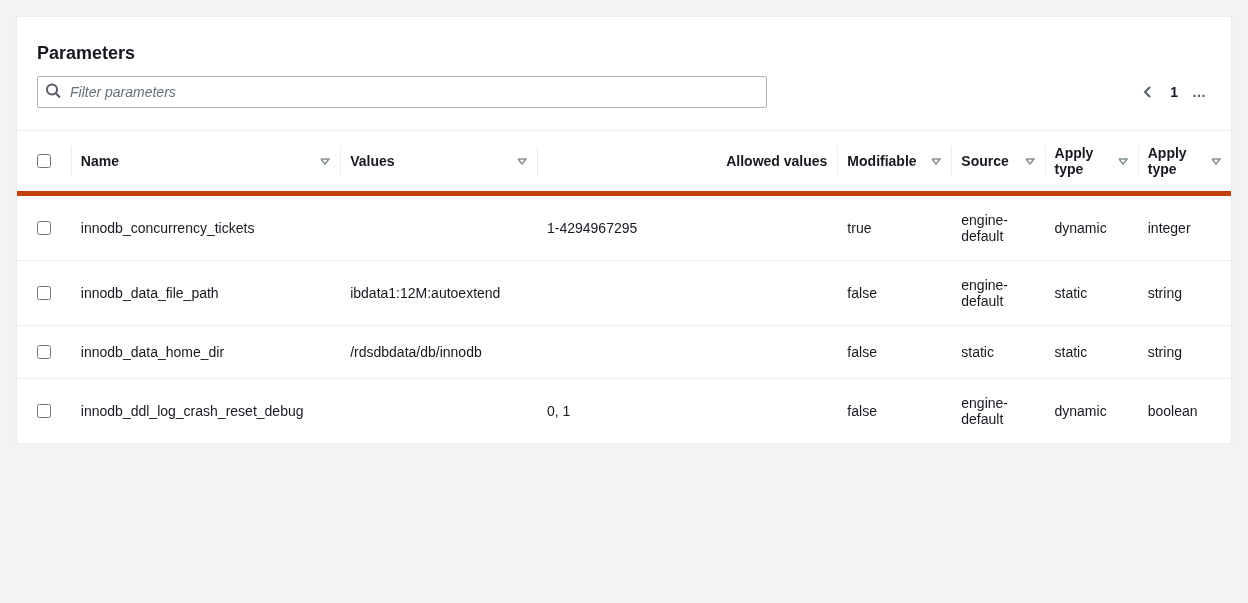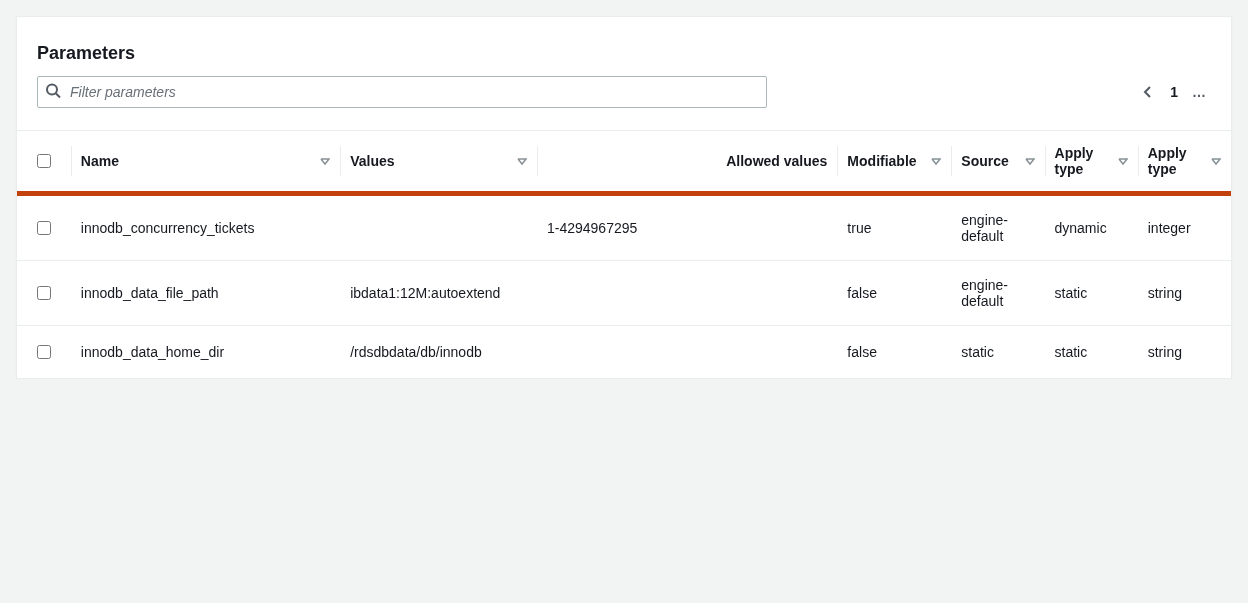--- a/index.html
+++ b/index.html
@@ -268,16 +268,26 @@
           <tr>
             <td class="col-check"><input type="checkbox" style=""></td>
             <td>innodb_data_home_dir</td>
             <td>/rdsdbdata/db/innodb</td>
             <td></td>
             <td>false</td>
             <td>static</td>
             <td>static</td>
             <td>string</td>
           </tr>
+          <tr>
+            <td class="col-check"><input type="checkbox" style=""></td>
+            <td>innodb_ddl_log_crash_reset_debug</td>
+            <td></td>
+            <td>0, 1</td>
+            <td>false</td>
+            <td>engine-default</td>
+            <td>dynamic</td>
+            <td>boolean</td>
+          </tr>
         </tbody>
     </table>
   </div>
 </div>
 
 </body></html>

